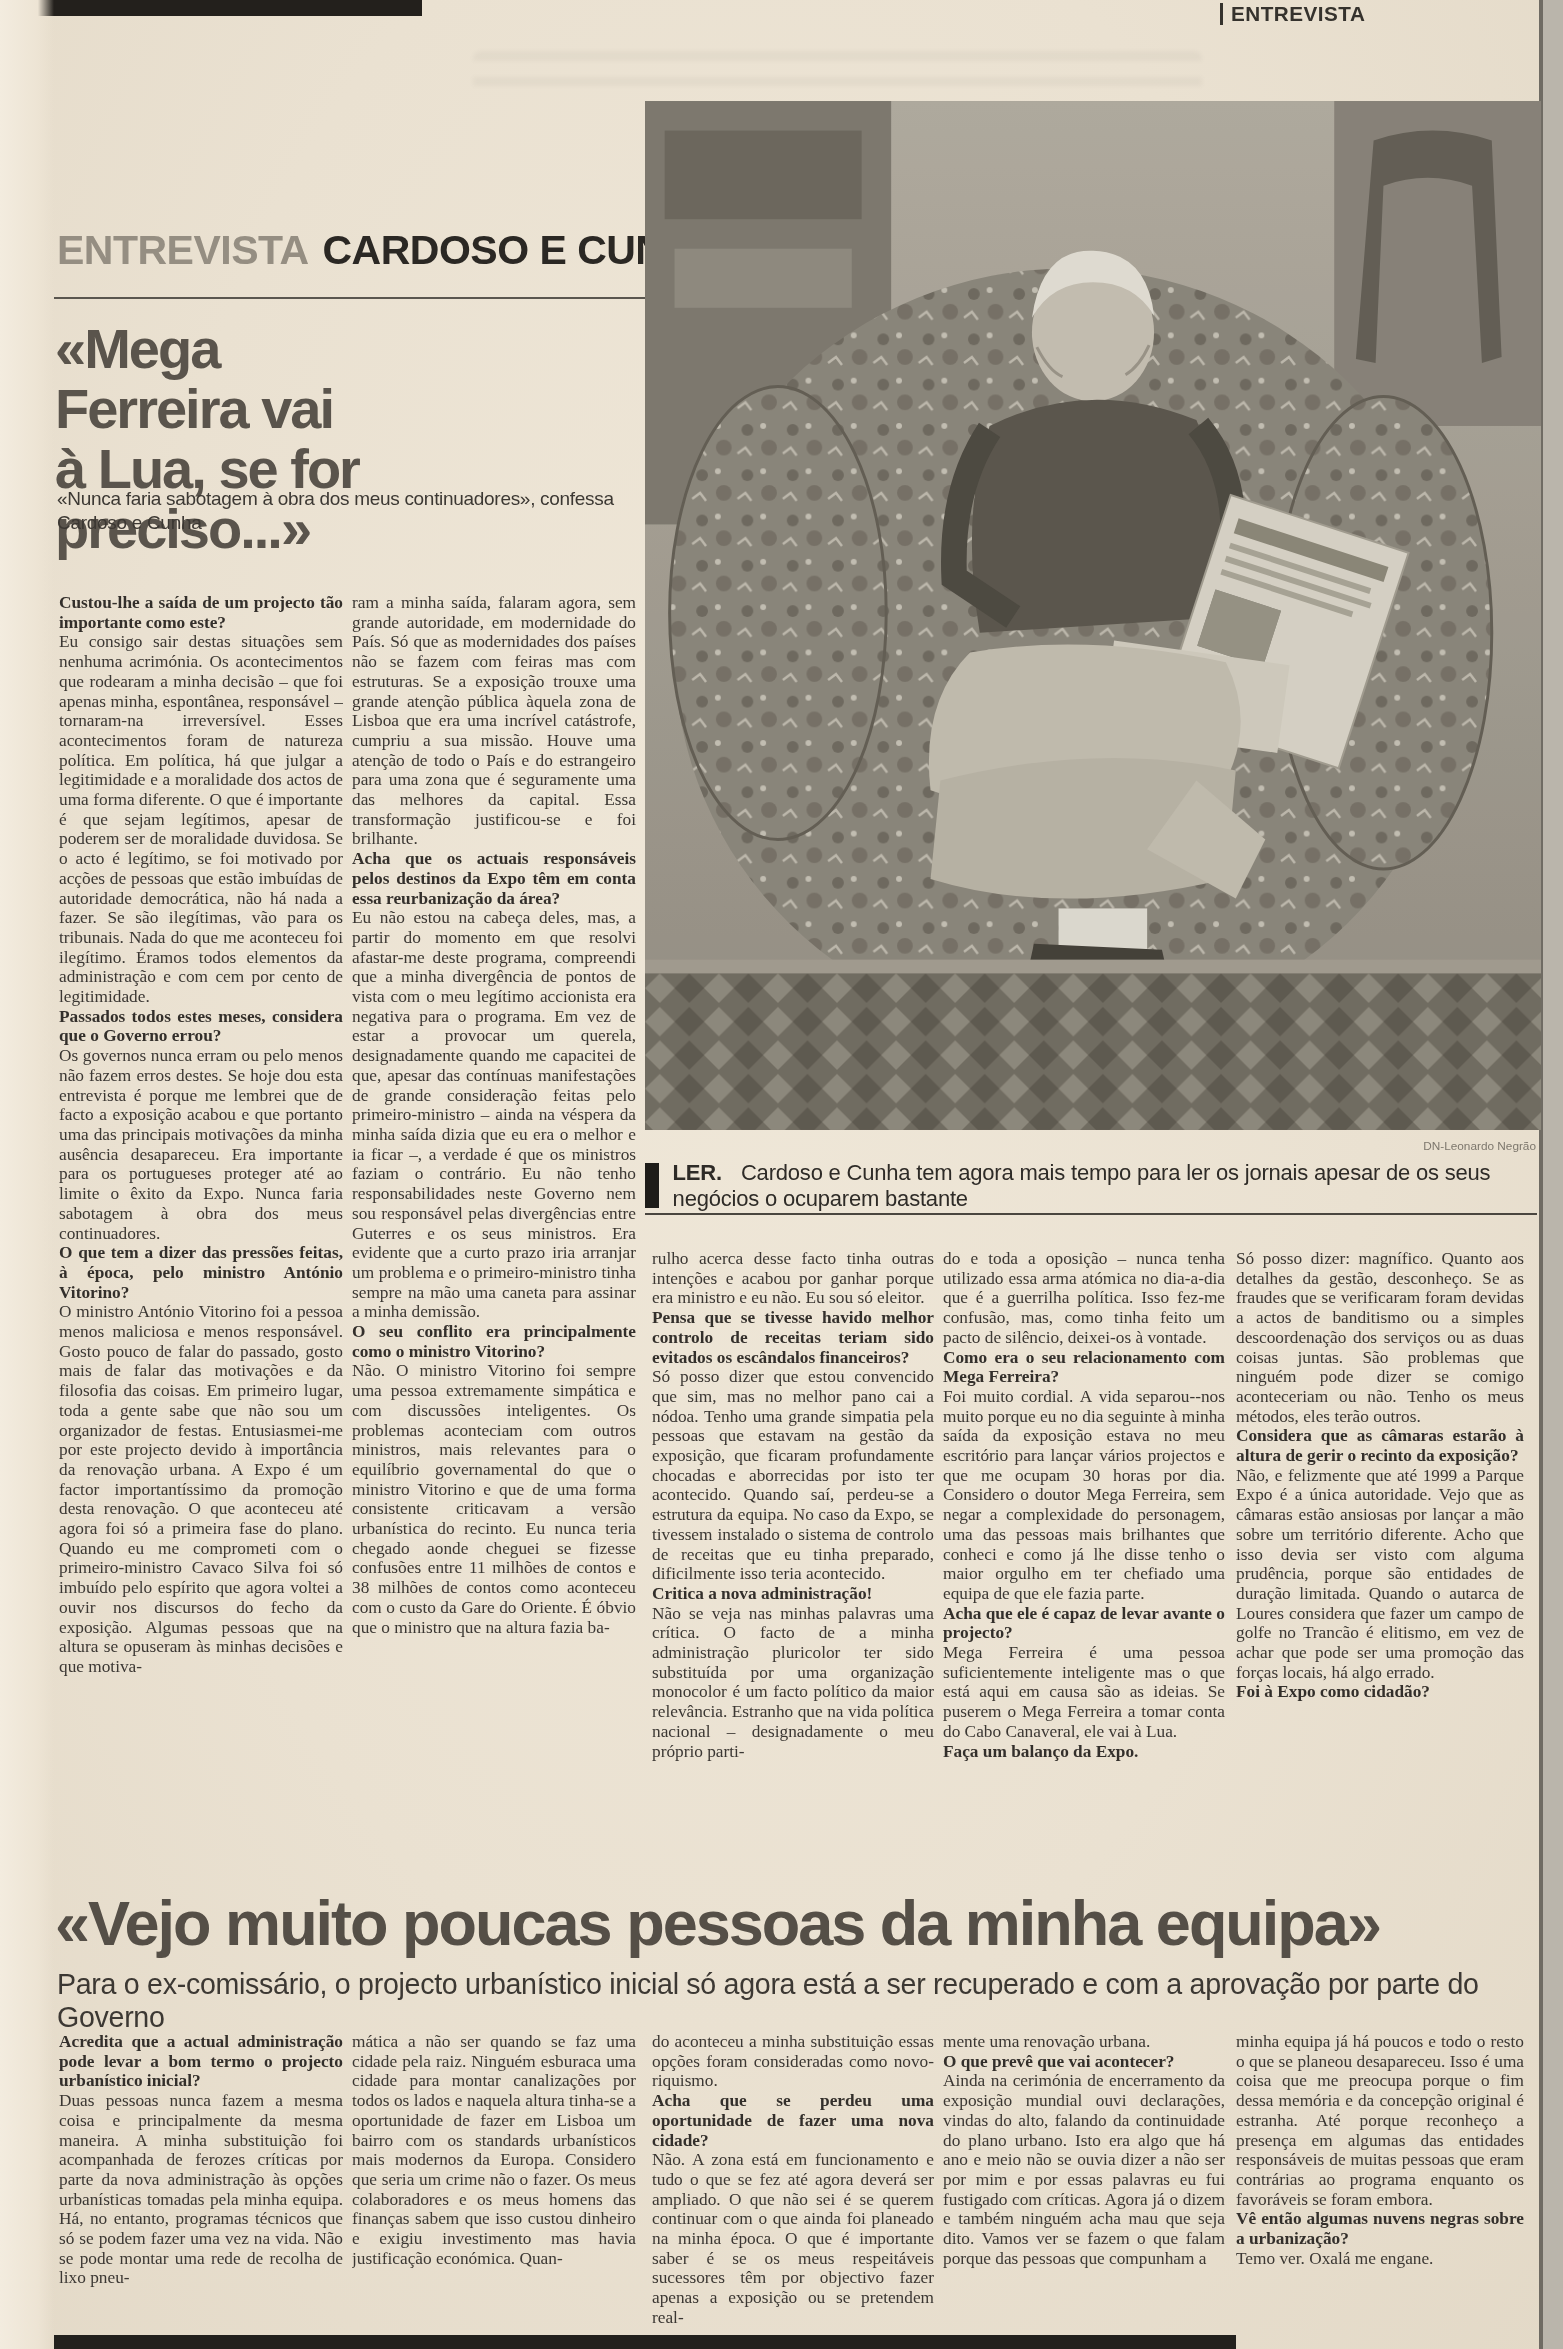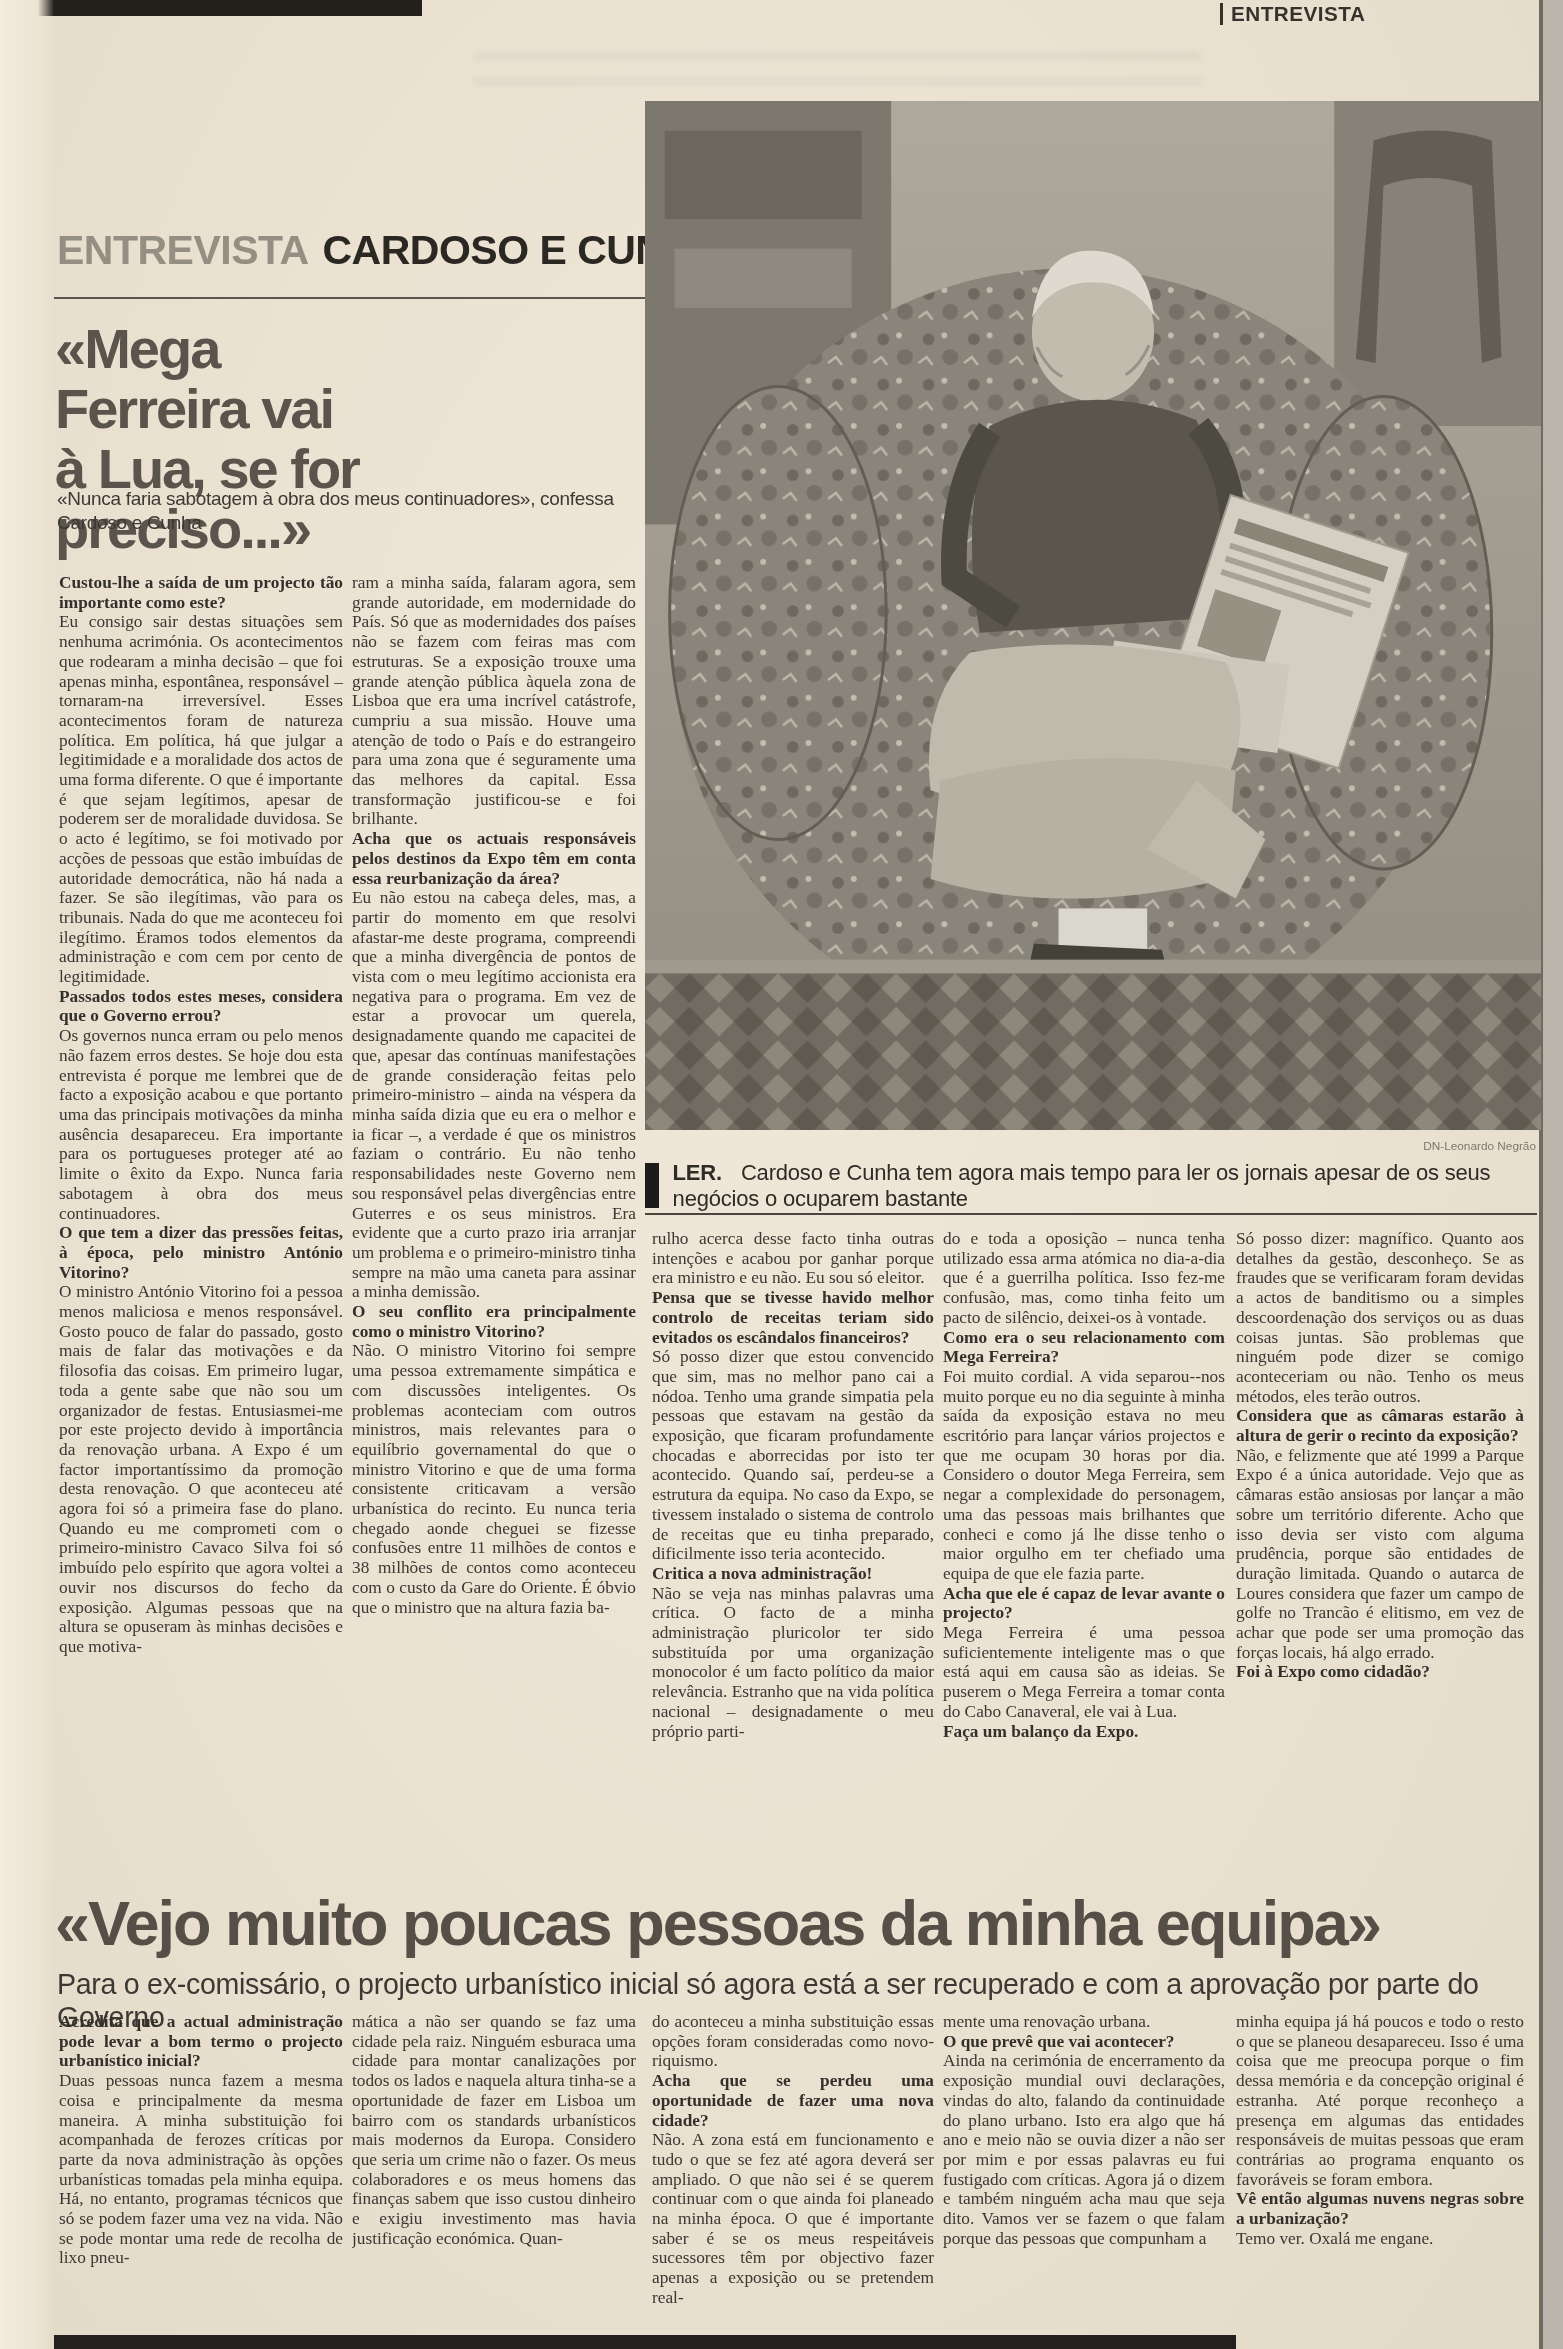--- a/index.html
+++ b/index.html
@@ -35,21 +35,21 @@
         background:#a19c91;box-shadow:inset 0 0 39px rgba(60,55,45,.35);}
   .credit{position:absolute;left:1221px;top:1139px;width:315px;text-align:right;
         font-size:11.8px;color:#7d776d;}
   .caption{position:absolute;left:645px;top:1158px;width:892px;height:55px;
         display:flex;align-items:center;border-bottom:2px solid #4a463f;}
   .caption .marker{width:13.8px;height:45px;background:#1e1c18;margin-right:13.8px;flex:0 0 auto;}
   .caption .cap-text{font-size:22px;color:#2e2b27;letter-spacing:-0.2px;}
   .caption .lead{font-weight:bold;margin-right:19px;}
   
   .col{position:absolute;overflow:hidden;font-family:"Liberation Serif", serif;
-        font-size:17.3px;line-height:19.7px;color:#3b3733;text-align:justify;}
+        font-size:17.3px;line-height:19.7px;color:#3b3733;text-align:justify;margin-top:20px;}
   .col p{margin:0;}
   .col p.q{font-weight:bold;color:#332f2b;}
   .c1{left:59px;top:573px;width:284px;height:1292px;}
   .c2{left:352px;top:573px;width:284px;height:1292px;}
   .c3{left:652px;top:1229px;width:282px;height:636px;}
   .c4{left:943px;top:1229px;width:282px;height:636px;}
   .c5{left:1236px;top:1229px;width:288px;height:636px;}
   .b1{left:59px;top:2012px;width:284px;height:317px;}
   .b2{left:352px;top:2012px;width:284px;height:317px;}
   .b3{left:652px;top:2012px;width:282px;height:317px;}

